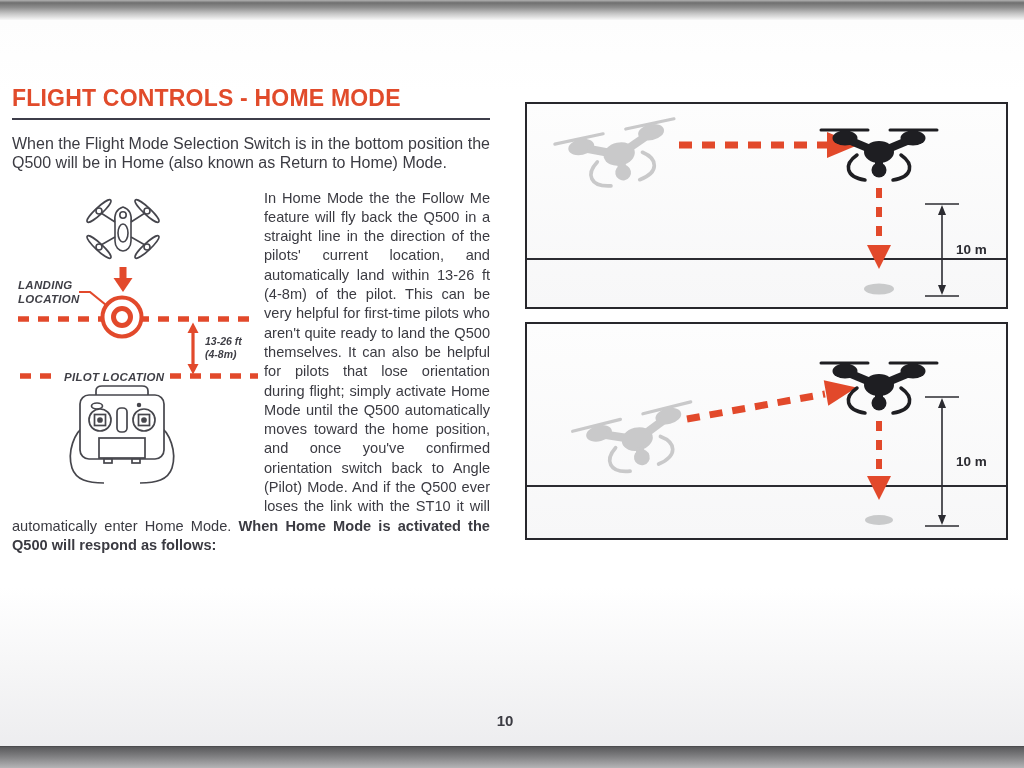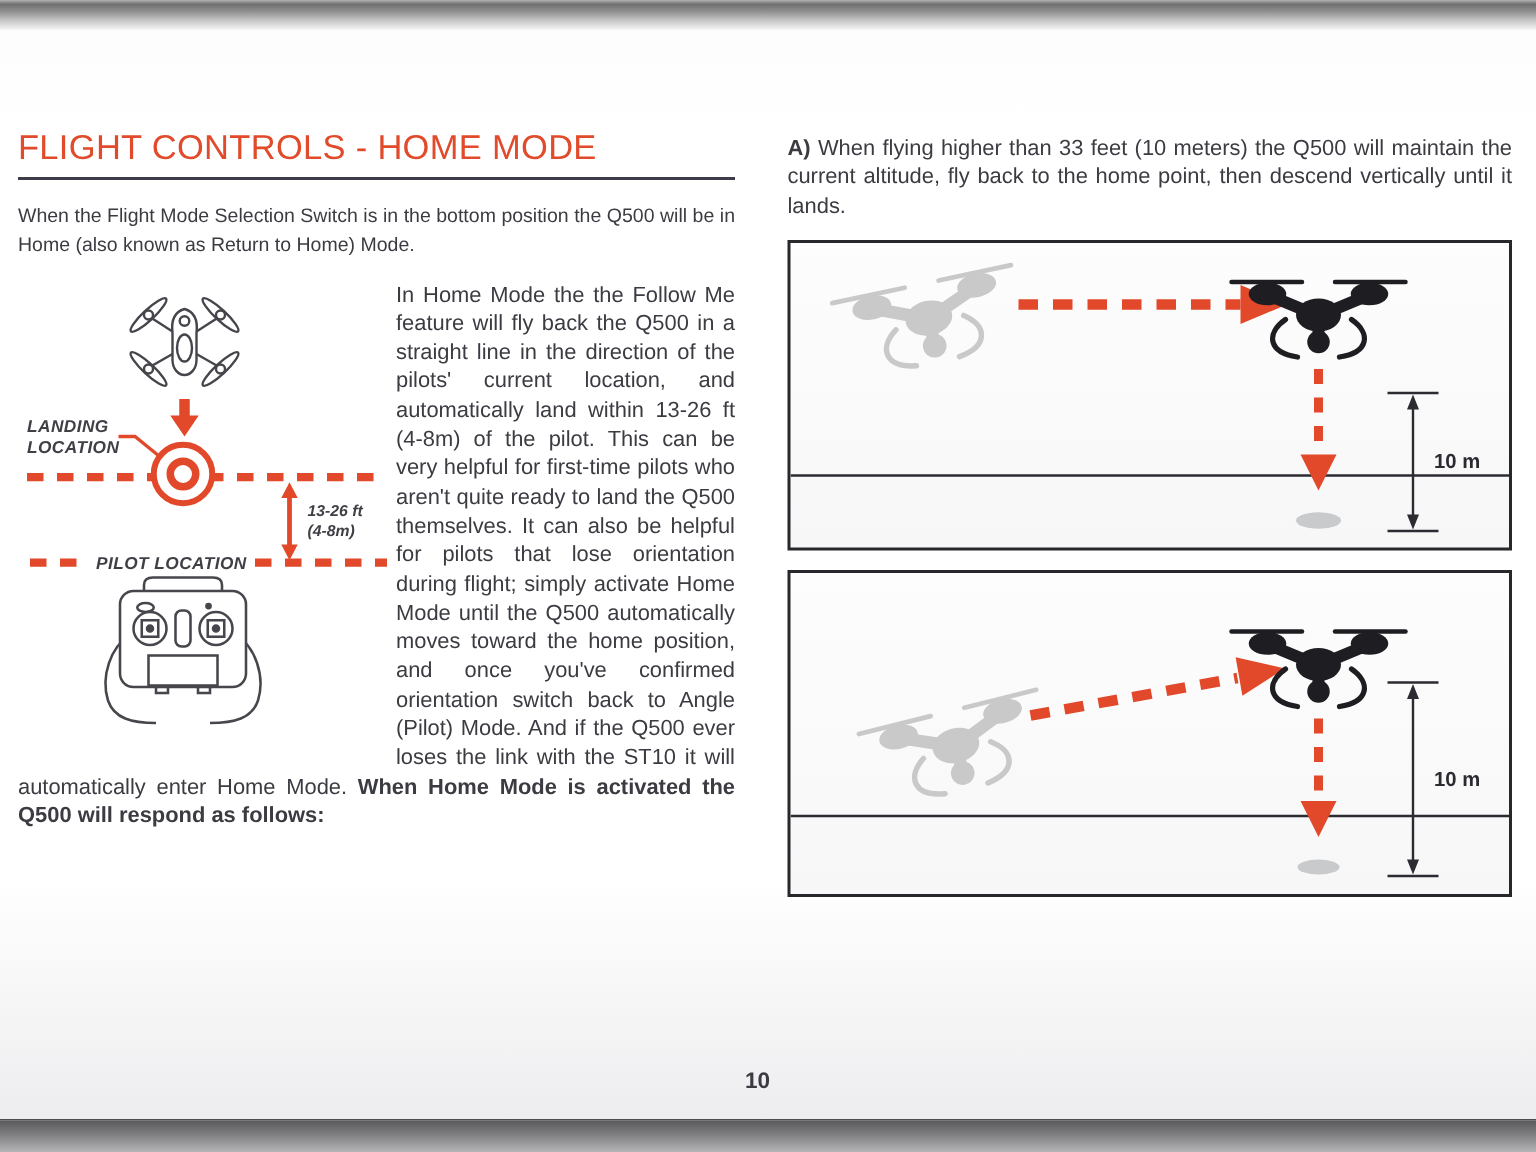--- a/index.html
+++ b/index.html
@@ -19,26 +19,26 @@
     border-top:1px solid #4c4c4e;
   }
   .page{
     position:absolute;top:20px;bottom:21px;left:0;width:1024px;
     background:linear-gradient(180deg,#fdfdfd 0%,#ffffff 10%,#ffffff 78%,#ededef 100%);
   }
   
   .left-col{position:absolute;left:12px;top:45px;width:478px;}
   h1.title{
     margin:0;padding-top:20px;
-    font-size:23px;line-height:26px;font-weight:normal;
+    font-size:23px;line-height:26px;font-weight:bold;
     color:#e14b2b;letter-spacing:.2px;
   }
   .title-rule{height:0;border:none;border-top:2.5px solid #3d3d4a;margin:7px 0 0 0;}
   .intro{
-    margin-top:14px;font-size:13px;line-height:19.3px;text-align:justify;
+    margin-top:14px;font-size:16px;line-height:19.3px;text-align:justify;
   }
   .body-wrap{margin-top:15px;font-size:14.6px;line-height:19.3px;text-align:justify;}
   .pilot-diagram{
     float:left;width:252px;height:318px;position:relative;font-style:italic;
   }
   .pilot-diagram svg{position:absolute;left:0;top:0;}
   .b{font-weight:bold;}
   
   .right-col{position:absolute;left:525px;top:70px;width:483px;}
   .para{font-size:14.6px;line-height:19.3px;text-align:justify;}
@@ -158,21 +158,20 @@
             <rect x="92" y="270" width="8" height="4"></rect>
             <rect x="120" y="270" width="8" height="4"></rect>
           </g>
         </svg>
       </div>
       <span>In Home Mode the the Follow Me feature will fly back the Q500 in a straight line in the direction of the pilots' current location, and automatically land within 13-26 ft (4-8m) of the pilot. This can be very helpful for first-time pilots who aren't quite ready to land the Q500 themselves. It can also be helpful for pilots that lose orientation during flight; simply activate Home Mode until the Q500 automatically moves toward the home position, and once you've confirmed orientation switch back to Angle (Pilot) Mode. And if the Q500 ever loses the link with the ST10 it will automatically enter Home Mode. </span><span class="b">When Home Mode is activated the Q500 will respond as follows:</span>
     </div>
   </div>
 
   <div class="right-col">
-    <p class="para" style="margin:0"><span class="b">A)</span><span> When flying higher than 33 feet (10 meters) the Q500 will maintain the current altitude, fly back to the home point, then descend vertically until it lands.</span></p>
 
     <div class="diagram-box a">
       <svg width="479" height="203" viewBox="0 0 479 203">
         <line x1="0" y1="155" x2="479" y2="155" stroke="#2b2b31" stroke-width="1.8"></line>
         <g color="#c9c9ca">
           <use href="#qdrone" transform="translate(92,49) rotate(-12) scale(1.05)"></use>
         </g>
         <g>
           <line x1="152" y1="41" x2="300" y2="41" stroke="#e2492b" stroke-width="7" stroke-dasharray="13 10"></line>
           <polygon points="300,28 300,54 331,41" fill="#e2492b"></polygon>

